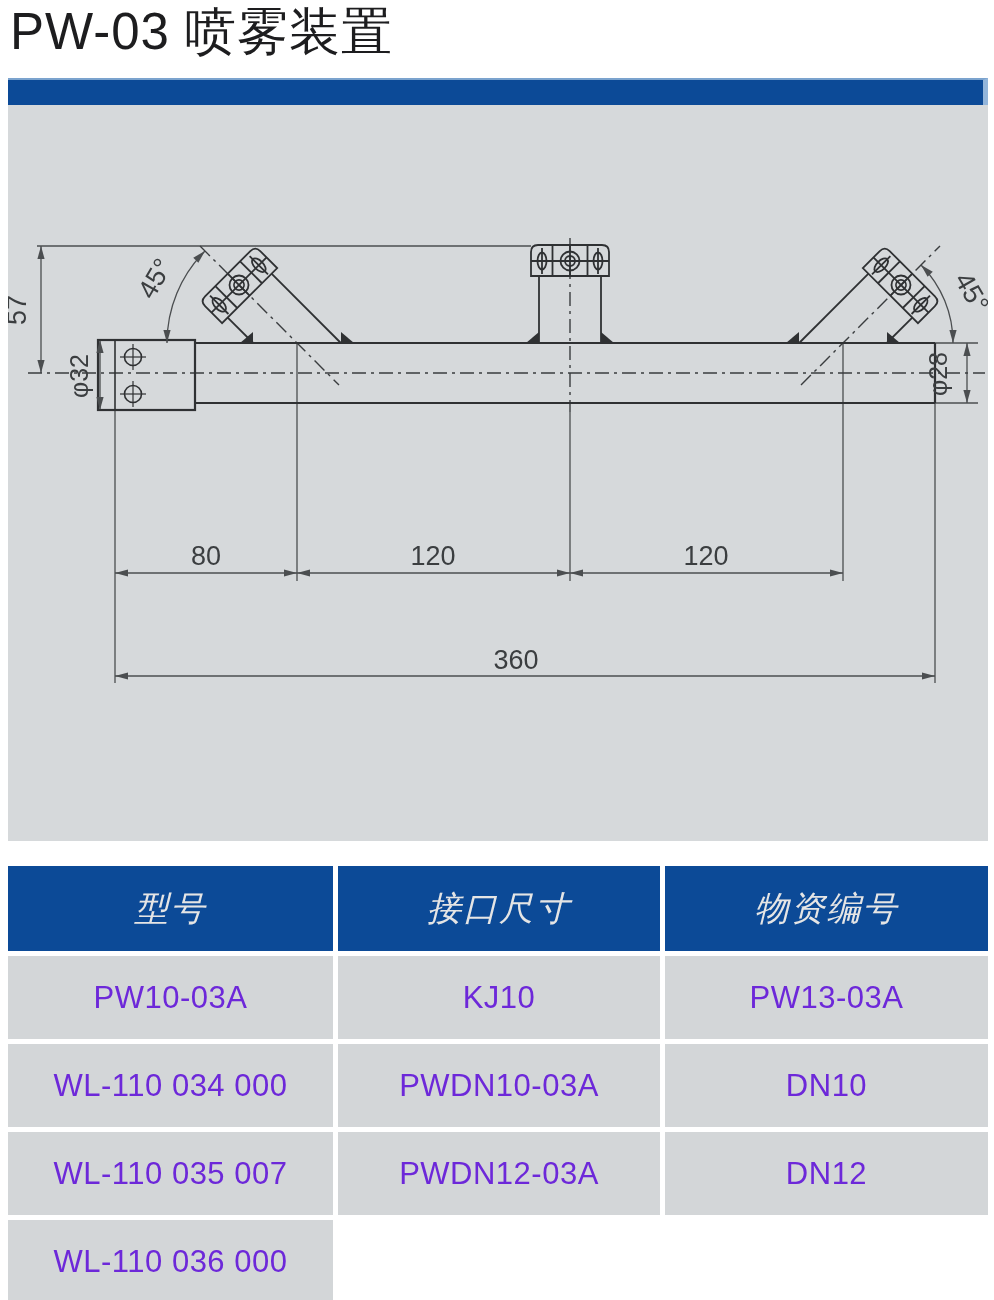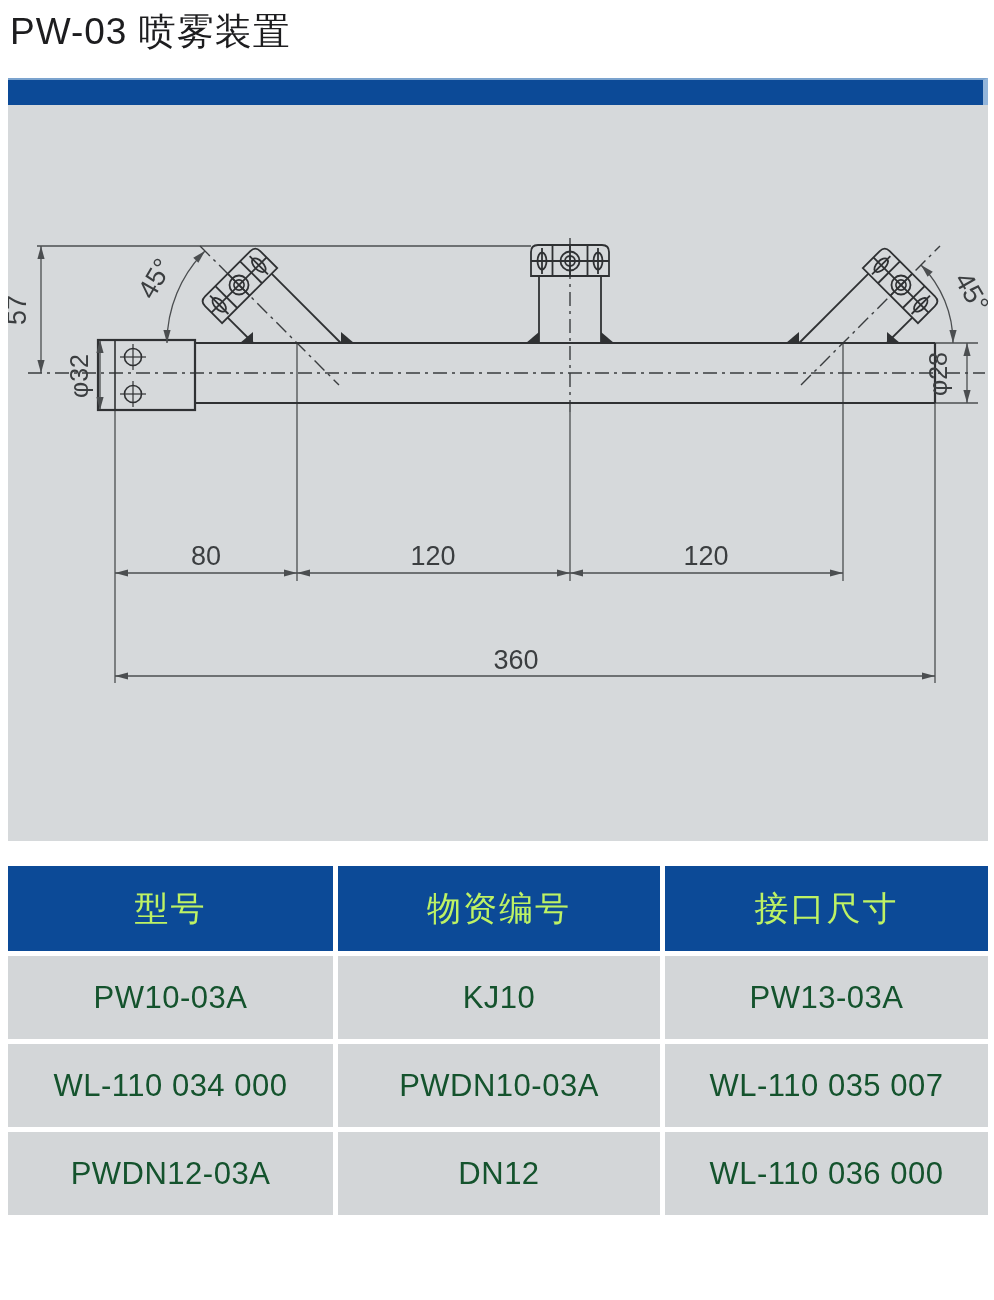--- a/index.html
+++ b/index.html
@@ -3,21 +3,21 @@
 <meta charset="utf-8">
 <style>
   html,body{margin:0;padding:0;background:#ffffff;}
   #page{
     position:relative;width:994px;height:1300px;overflow:hidden;
     background:#ffffff;font-family:"Liberation Sans", sans-serif;
   }
   
   #page-title{
     position:absolute;left:10px;top:2px;height:60px;display:flex;align-items:center;
-    font-size:37px;color:#1d1d1f;letter-spacing:1px;white-space:nowrap;
+    font-size:51px;color:#1d1d1f;letter-spacing:1px;white-space:nowrap;
   }
   
   #accent-bar{
     position:absolute;left:8px;top:78px;width:980px;height:27px;box-sizing:border-box;
     background:#0c4a97;border-top:2px solid #7ba3ce;border-right:5px solid #93b5da;
   }
   
   #drawing-panel{
     position:absolute;left:8px;top:105px;width:980px;height:736px;background:#d6d9db;
   }
@@ -25,25 +25,25 @@
   svg text{
     font-family:"Liberation Sans", sans-serif;fill:#3b3e40;
   }
   
   #spec-table{
     position:absolute;left:8px;top:866px;width:980px;
     display:grid;grid-template-columns:325px 322px 323px;
     grid-template-rows:85px 83px 83px 83px 83px;gap:5px;background:#ffffff;
   }
   .th{
-    background:#0c4a97;color:#bef264;font-size:34px;
-    display:flex;align-items:center;justify-content:center;letter-spacing:2px;
+    background:#0c4a97;color:#e5e5e5;font-size:34px;
+    display:flex;align-items:center;justify-content:center;letter-spacing:2px;font-style:italic;
   }
   .td{
-    background:#d3d6d8;color:#14532d;font-size:31px;
+    background:#d3d6d8;color:#6d28d9;font-size:31px;
     display:flex;align-items:center;justify-content:center;letter-spacing:0.5px;
   }
 </style>
 </head>
 <body>
 
 <div id="page">
 
   <div id="page-title">PW-03 喷雾装置</div>
 
@@ -166,30 +166,31 @@
         <text x="206" y="565">80</text>
         <text x="433" y="565">120</text>
         <text x="706" y="565">120</text>
         <text x="516" y="669">360</text>
       </g>
     </svg>
   </div>
 
   <div id="spec-table">
     <div class="th">型号</div>
+    <div class="th">接口尺寸</div>
     <div class="th">物资编号</div>
-    <div class="th">接口尺寸</div>
 
     <div class="td">PW10-03A</div>
     <div class="td">KJ10</div>
 
     <div class="td">PW13-03A</div>
     <div class="td">WL-110 034 000</div>
 
     <div class="td">PWDN10-03A</div>
+    <div class="td">DN10</div>
     <div class="td">WL-110 035 007</div>
 
     <div class="td">PWDN12-03A</div>
     <div class="td">DN12</div>
     <div class="td">WL-110 036 000</div>
   </div>
 
 </div>
 
 </body></html>

